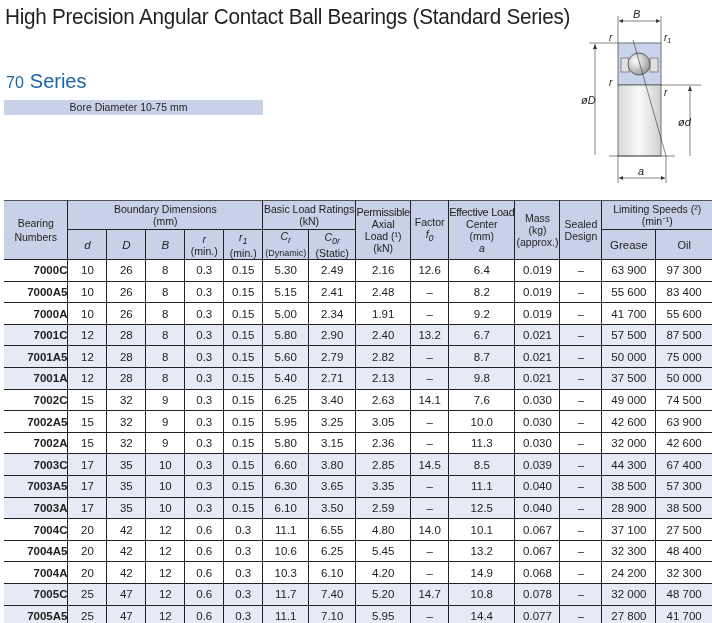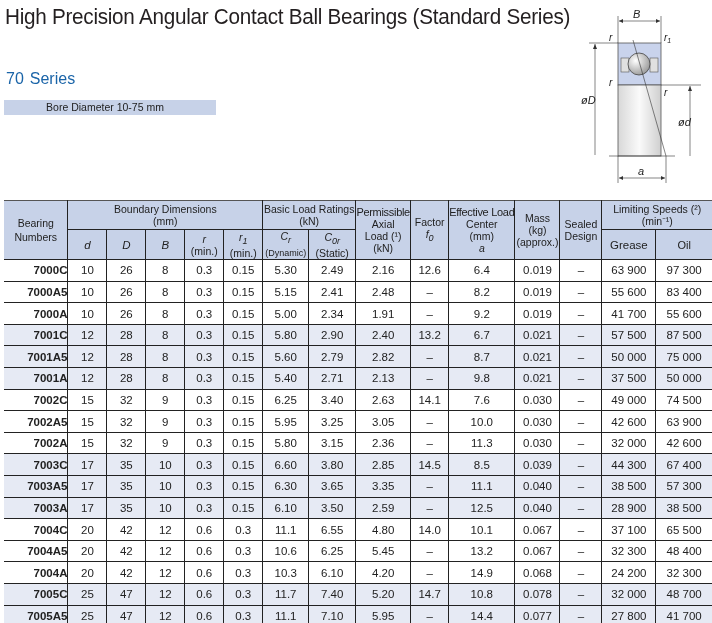--- a/index.html
+++ b/index.html
@@ -1,21 +1,21 @@
 <!DOCTYPE html>
 <html><head>
 <meta charset="utf-8">
 <style>
   html, body { margin:0; padding:0; background:#ffffff; }
   body { width:712px; height:623px; position:relative; overflow:hidden; font-family:"Liberation Sans", sans-serif; color:#1a1a1a; }
   .title { position:absolute; left:5px; top:4px; font-size:22.5px; letter-spacing:-0.3px; color:#231f20; white-space:nowrap; transform:scaleX(0.92); transform-origin:left top; }
   .series { position:absolute; left:6px; top:70px; color:#1a64a8; white-space:nowrap; }
   .series .num { font-size:16px; font-weight:normal; }
-  .series .word { font-size:16px; margin-left:6px; }
-  .bore { position:absolute; left:4px; top:100px; width:212px; height:15px; background:#c7d2e8; font-size:10.5px; line-height:15px; text-align:center; color:#222; }
+  .series .word { font-size:20px; margin-left:6px; }
+  .bore { position:absolute; left:4px; top:100px; width:259px; height:15px; background:#c7d2e8; font-size:10.5px; line-height:15px; text-align:center; color:#222; }
   .bore span { position:relative; left:-5px; }
   .diagram { position:absolute; left:575px; top:0; width:137px; height:190px; }
   table.spec { position:absolute; left:4px; top:200px; border-collapse:collapse; table-layout:fixed; font-size:11px; }
   table.spec th, table.spec td { border:1px solid #222; padding:0; text-align:center; overflow:hidden; white-space:nowrap; }
   table.spec th { background:#c7d2e8; font-weight:normal; color:#222; font-size:10.5px; line-height:12px; }
   table.spec td { height:20.6px; font-size:11.5px; color:#222; }
   table.spec td.bn { text-align:right; padding-left:12px; font-weight:bold; }
   table.spec td.bold { font-weight:normal; }
   table.spec tr.shade td { background:#e6eaf4; }
   .it { font-style:italic; }
@@ -348,21 +348,21 @@
         <td>0.6</td>
         <td>0.3</td>
         <td>11.1</td>
         <td>6.55</td>
         <td>4.80</td>
         <td>14.0</td>
         <td>10.1</td>
         <td>0.067</td>
         <td>–</td>
         <td>37 100</td>
-        <td>65 500</td>
+        <td>27 500</td>
       </tr>
       <tr>
         <td class="bn">7004A5</td>
         <td class="bold">20</td>
         <td class="bold">42</td>
         <td class="bold">12</td>
         <td>0.6</td>
         <td>0.3</td>
         <td>10.6</td>
         <td>6.25</td>

